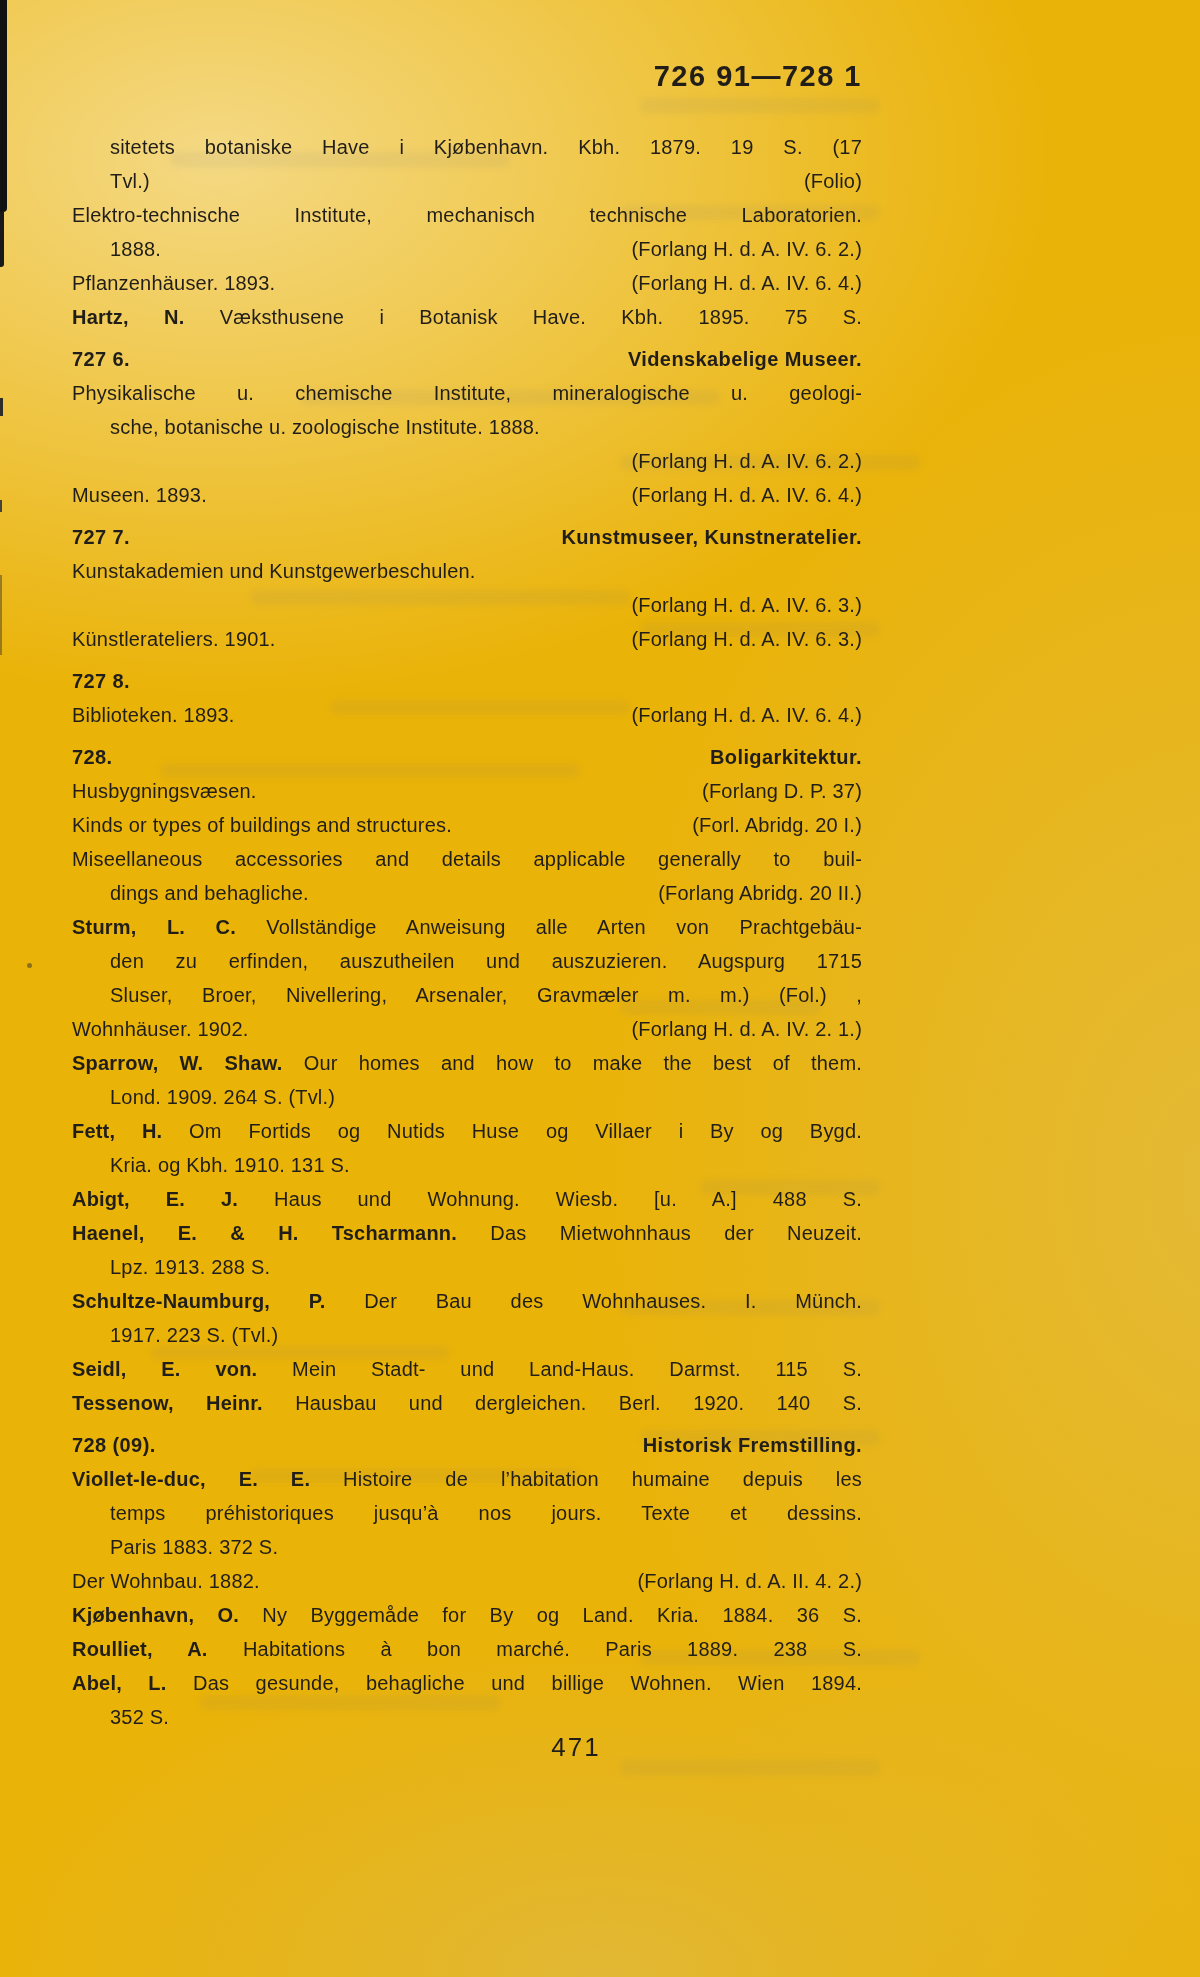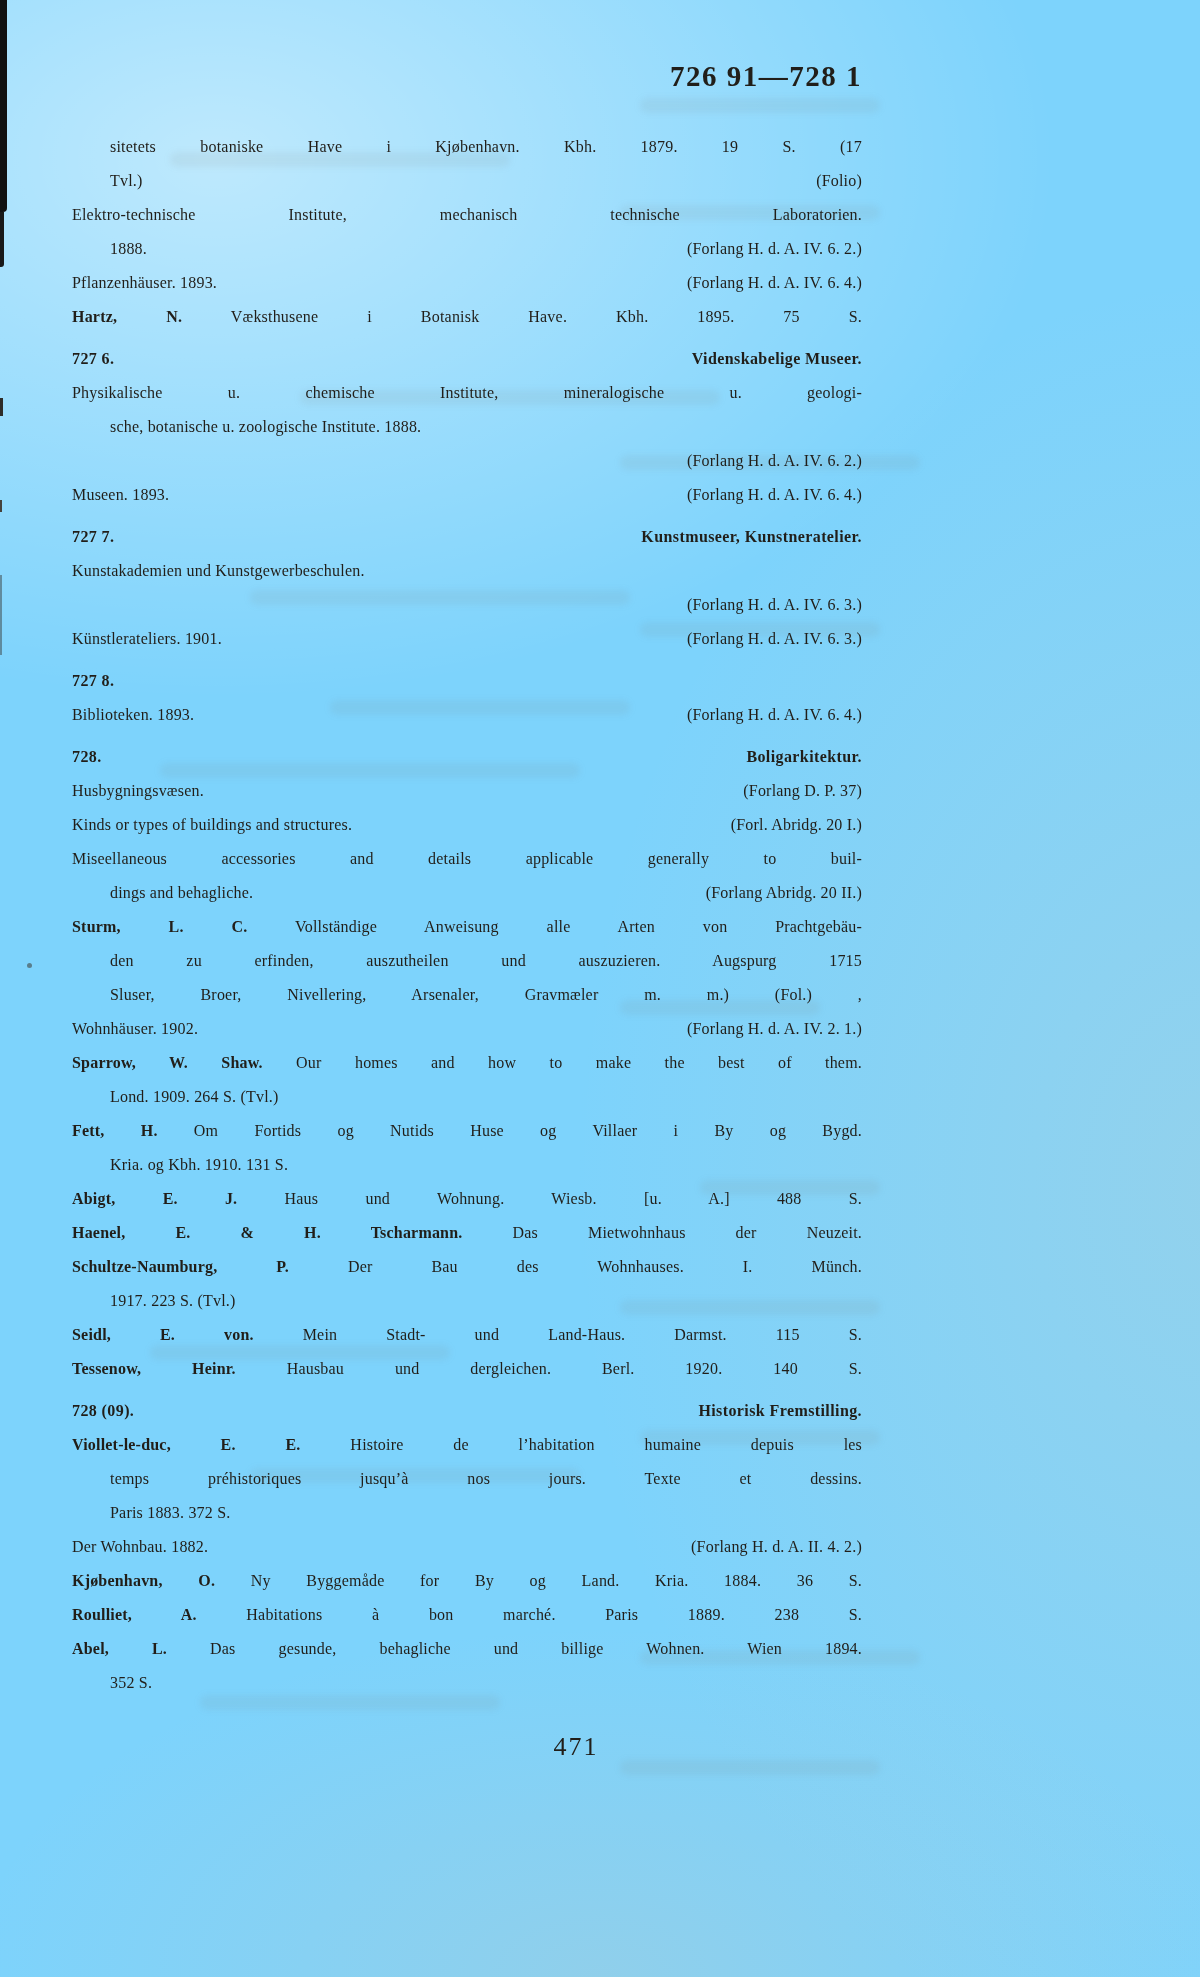--- a/index.html
+++ b/index.html
@@ -1,34 +1,34 @@
 <!DOCTYPE html>
 <html><head>
 <meta charset="utf-8">
 <style>
   html,body{margin:0;padding:0;background:#d8d5cd;}
   .page{
     position:relative;width:1200px;height:1977px;margin:0 auto;
-    background:#7dd3fc;
-    font-family:Liberation Serif, serif;
+    background:#eab308;
+    font-family:Liberation Sans, sans-serif;
     color:#211e19;overflow:hidden;
   }
   .page::before{
     content:"";position:absolute;inset:0;pointer-events:none;
     background:
       radial-gradient(1400px 900px at 18% 8%, rgba(255,255,255,0.5), rgba(255,255,255,0) 60%),
       radial-gradient(1000px 1400px at 102% 60%, rgba(210,205,190,0.25), rgba(210,205,190,0) 65%),
       radial-gradient(900px 500px at 50% 100%, rgba(200,196,184,0.25), rgba(200,196,184,0) 70%);
   }
   .header{
     position:absolute;top:60px;left:72px;width:790px;
     text-align:right;font-weight:bold;font-size:29px;letter-spacing:1.5px;
   }
   .lines{position:absolute;top:130px;left:72px;width:790px;}
-  .line{position:relative;height:34px;line-height:34px;font-size:16px;letter-spacing:0.2px;white-space:nowrap;}
+  .line{position:relative;height:34px;line-height:34px;font-size:20px;letter-spacing:0.2px;white-space:nowrap;}
   .line.j{white-space:normal;text-align:justify;text-align-last:justify;overflow:hidden;}
   .line.in{padding-left:38px;}
   .line.gap{margin-top:8px;}
   .line .b{font-weight:bold;}
   .line .r{position:absolute;right:0;top:0;text-align:right;}
   .line.hd .b,.line.hd .r{font-weight:bold;letter-spacing:0.4px;}
   .pagenum{position:absolute;top:1732px;left:72px;width:1008px;text-align:center;font-size:26px;letter-spacing:2px;}
   .edge{position:absolute;background:#111;}
   .edge.e1{left:0;top:0;width:7px;height:212px;border-radius:0 0 4px 0;}
   .edge.e2{left:0;top:212px;width:4px;height:55px;border-radius:0 0 3px 0;background:#191919;}
@@ -101,20 +101,21 @@
       <div class="line j"><span class="b">Sturm, L. C.</span><span class="t"> Vollständige Anweisung alle Arten von Prachtgebäu-</span></div>
       <div class="line in j"><span class="t">den zu erfinden, auszutheilen und auszuzieren. Augspurg 1715</span></div>
       <div class="line in j"><span class="t">Sluser, Broer, Nivellering, Arsenaler, Gravmæler m. m.) (Fol.) ,</span></div>
       <div class="line"><span class="t">Wohnhäuser. 1902.</span><span class="r">(Forlang H. d. A. IV. 2. 1.)</span></div>
       <div class="line j"><span class="b">Sparrow, W. Shaw.</span><span class="t"> Our homes and how to make the best of them.</span></div>
       <div class="line in"><span class="t">Lond. 1909. 264 S. (Tvl.)</span></div>
       <div class="line j"><span class="b">Fett, H.</span><span class="t"> Om Fortids og Nutids Huse og Villaer i By og Bygd.</span></div>
       <div class="line in"><span class="t">Kria. og Kbh. 1910. 131 S.</span></div>
       <div class="line j"><span class="b">Abigt, E. J.</span><span class="t"> Haus und Wohnung. Wiesb. [u. A.] 488 S.</span></div>
       <div class="line j"><span class="b">Haenel, E. &amp; H. Tscharmann.</span><span class="t"> Das Mietwohnhaus der Neuzeit.</span></div>
+      <div class="line in"><span class="t">Lpz. 1913. 288 S.</span></div>
       <div class="line j"><span class="b">Schultze-Naumburg, P.</span><span class="t"> Der Bau des Wohnhauses. I. Münch.</span></div>
       <div class="line in"><span class="t">1917. 223 S. (Tvl.)</span></div>
       <div class="line j"><span class="b">Seidl, E. von.</span><span class="t"> Mein Stadt- und Land-Haus. Darmst. 115 S.</span></div>
       <div class="line j"><span class="b">Tessenow, Heinr.</span><span class="t"> Hausbau und dergleichen. Berl. 1920. 140 S.</span></div>
       <div class="line hd gap"><span class="b">728 (09).</span><span class="r">Historisk Fremstilling.</span></div>
       <div class="line j"><span class="b">Viollet-le-duc, E. E.</span><span class="t"> Histoire de l’habitation humaine depuis les</span></div>
       <div class="line in j"><span class="t">temps préhistoriques jusqu’à nos jours. Texte et dessins.</span></div>
       <div class="line in"><span class="t">Paris 1883. 372 S.</span></div>
       <div class="line"><span class="t">Der Wohnbau. 1882.</span><span class="r">(Forlang H. d. A. II. 4. 2.)</span></div>
       <div class="line j"><span class="b">Kjøbenhavn, O.</span><span class="t"> Ny Byggemåde for By og Land. Kria. 1884. 36 S.</span></div>

